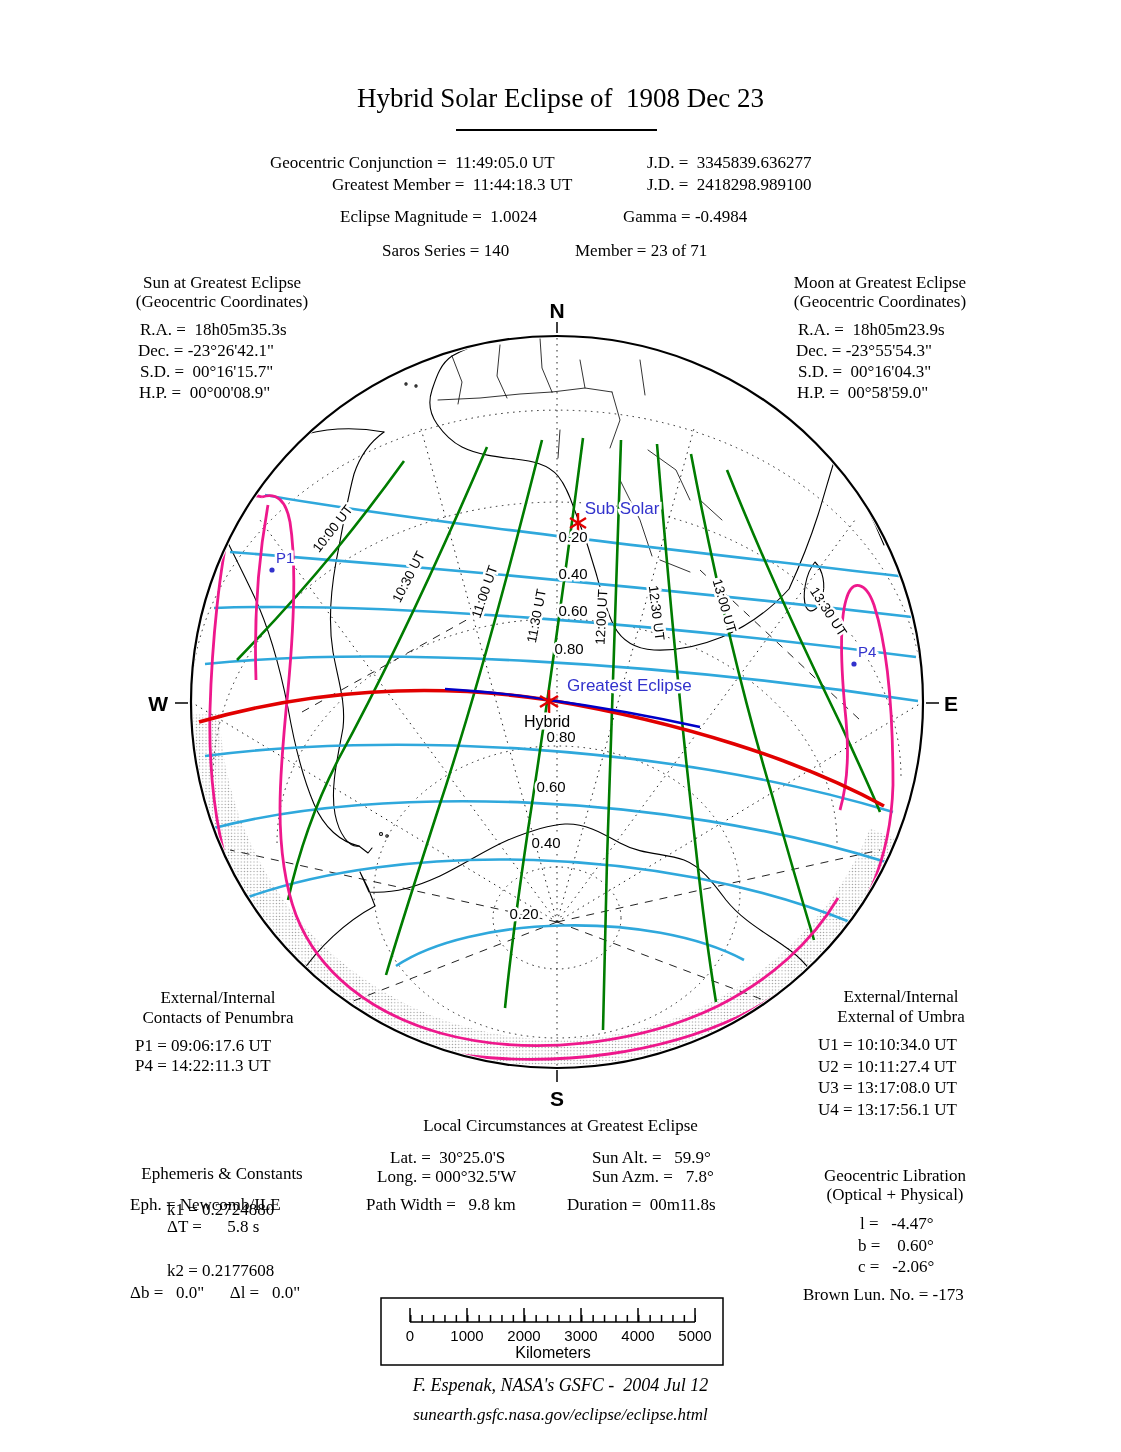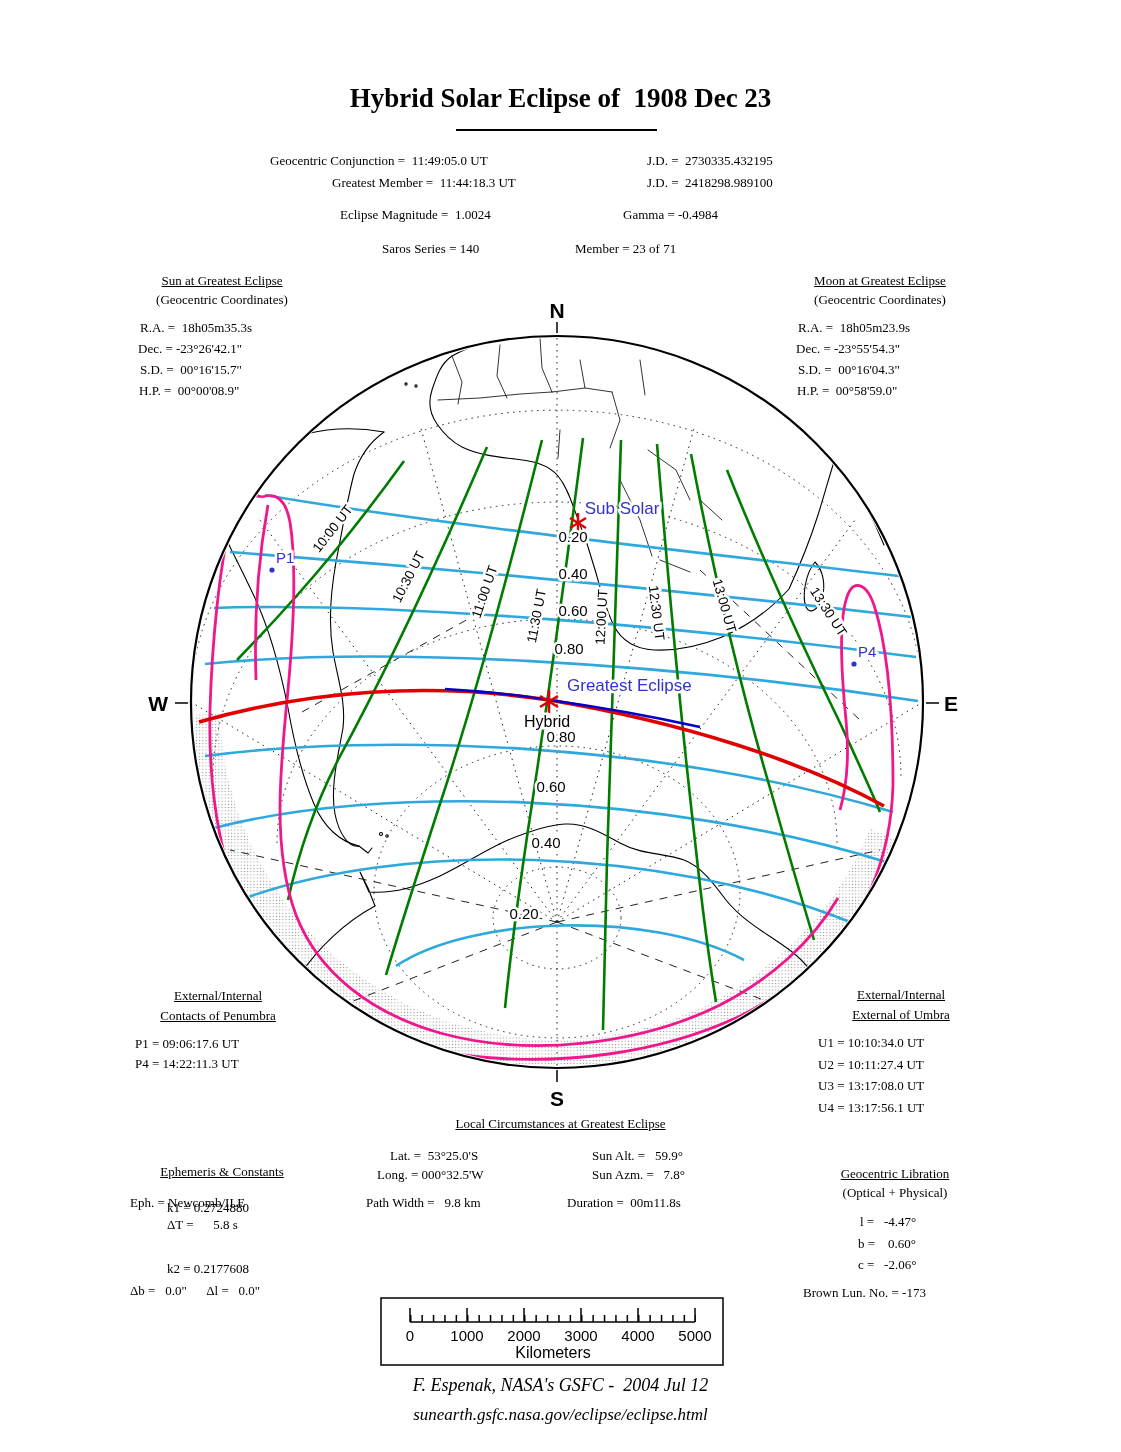--- a/index.html
+++ b/index.html
@@ -1,21 +1,21 @@
 <!DOCTYPE html>
 <html><head>
 <meta charset="utf-8">
 <style>
   html,body{margin:0;padding:0}
   body{width:1121px;height:1452px;position:relative;background:#fff;
        font-family:"Liberation Serif","DejaVu Serif",serif;color:#000;overflow:hidden}
-  .t{position:absolute;white-space:pre;font-size:13px;line-height:1.05}
+  .t{position:absolute;white-space:pre;font-size:17px;line-height:1.05}
   .ctr{text-align:center}
-  .u{text-decoration:underline}
-  .b{font-weight:bold}
+  .u{}
+  .b{font-weight:normal}
   .it{font-style:italic}
   #map{position:absolute;left:0;top:0}
   svg text{font-family:"Liberation Sans","DejaVu Sans",sans-serif}
   .halo{paint-order:stroke fill;stroke:#fff;stroke-width:5px}
   .lblk{fill:#000;font-size:15px}
   .lblu{fill:#3232CC;font-size:17px}
   .lut{fill:#000;font-size:13.5px}
   .card{fill:#000;font-size:21px;font-weight:bold}
   .sbar{fill:#000;font-size:15px}
 </style>
@@ -206,21 +206,21 @@
     <text class="sbar" x="638" y="1341" text-anchor="middle">4000</text>
     <text class="sbar" x="695" y="1341" text-anchor="middle">5000</text>
     <text class="sbar" style="font-size:16px" x="553" y="1358" text-anchor="middle">Kilometers</text>
   </g>
 </svg>
 
 <div class="t ctr b" style="left:0;top:84px;width:1121px;font-size:27px">Hybrid Solar Eclipse of  1908 Dec 23</div>
 <div style="position:absolute;left:456px;top:129px;width:201px;height:2px;background:#000"></div>
 
 <div class="t" style="left:270px;top:154px">Geocentric Conjunction =  11:49:05.0 UT</div>
-<div class="t" style="left:647px;top:154px">J.D. =  2730335.432195</div>
+<div class="t" style="left:647px;top:154px">J.D. =  3345839.636277</div>
 <div class="t" style="left:332px;top:176px">Greatest Member =  11:44:18.3 UT</div>
 <div class="t" style="left:647px;top:176px">J.D. =  2418298.989100</div>
 <div class="t" style="left:340px;top:208px">Eclipse Magnitude =  1.0024</div>
 <div class="t" style="left:623px;top:208px">Gamma = -0.4984</div>
 <div class="t" style="left:382px;top:242px">Saros Series = 140</div>
 <div class="t" style="left:575px;top:242px">Member = 23 of 71</div>
 
 <div class="t ctr u" style="left:60px;top:274px;width:324px">Sun at Greatest Eclipse</div>
 <div class="t ctr" style="left:60px;top:293px;width:324px">(Geocentric Coordinates)</div>
 <div class="t" style="left:140px;top:321px">R.A. =  18h05m35.3s</div>
@@ -241,21 +241,21 @@
 <div class="t" style="left:135px;top:1057px">P4 = 14:22:11.3 UT</div>
 
 <div class="t ctr u" style="left:741px;top:988px;width:320px">External/Internal</div>
 <div class="t ctr u" style="left:741px;top:1008px;width:320px">External of Umbra</div>
 <div class="t" style="left:818px;top:1036px">U1 = 10:10:34.0 UT</div>
 <div class="t" style="left:818px;top:1058px">U2 = 10:11:27.4 UT</div>
 <div class="t" style="left:818px;top:1079px">U3 = 13:17:08.0 UT</div>
 <div class="t" style="left:818px;top:1101px">U4 = 13:17:56.1 UT</div>
 
 <div class="t ctr u" style="left:0;top:1117px;width:1121px">Local Circumstances at Greatest Eclipse</div>
-<div class="t" style="left:390px;top:1149px">Lat. =  53°25.0'S</div>
+<div class="t" style="left:390px;top:1149px">Lat. =  30°25.0'S</div>
 <div class="t" style="left:592px;top:1149px">Sun Alt. =   59.9°</div>
 <div class="t" style="left:377px;top:1168px">Long. = 000°32.5'W</div>
 <div class="t" style="left:592px;top:1168px">Sun Azm. =   7.8°</div>
 <div class="t" style="left:366px;top:1196px">Path Width =   9.8 km</div>
 <div class="t" style="left:567px;top:1196px">Duration =  00m11.8s</div>
 
 <div class="t ctr u" style="left:60px;top:1165px;width:324px">Ephemeris &amp; Constants</div>
 <div class="t" style="left:130px;top:1196px">Eph. = Newcomb/ILE</div>
 <div class="t" style="left:167px;top:1218px">ΔT =      5.8 s</div>
 <div class="t" style="left:167px;top:1201px">k1 = 0.2724880</div>

